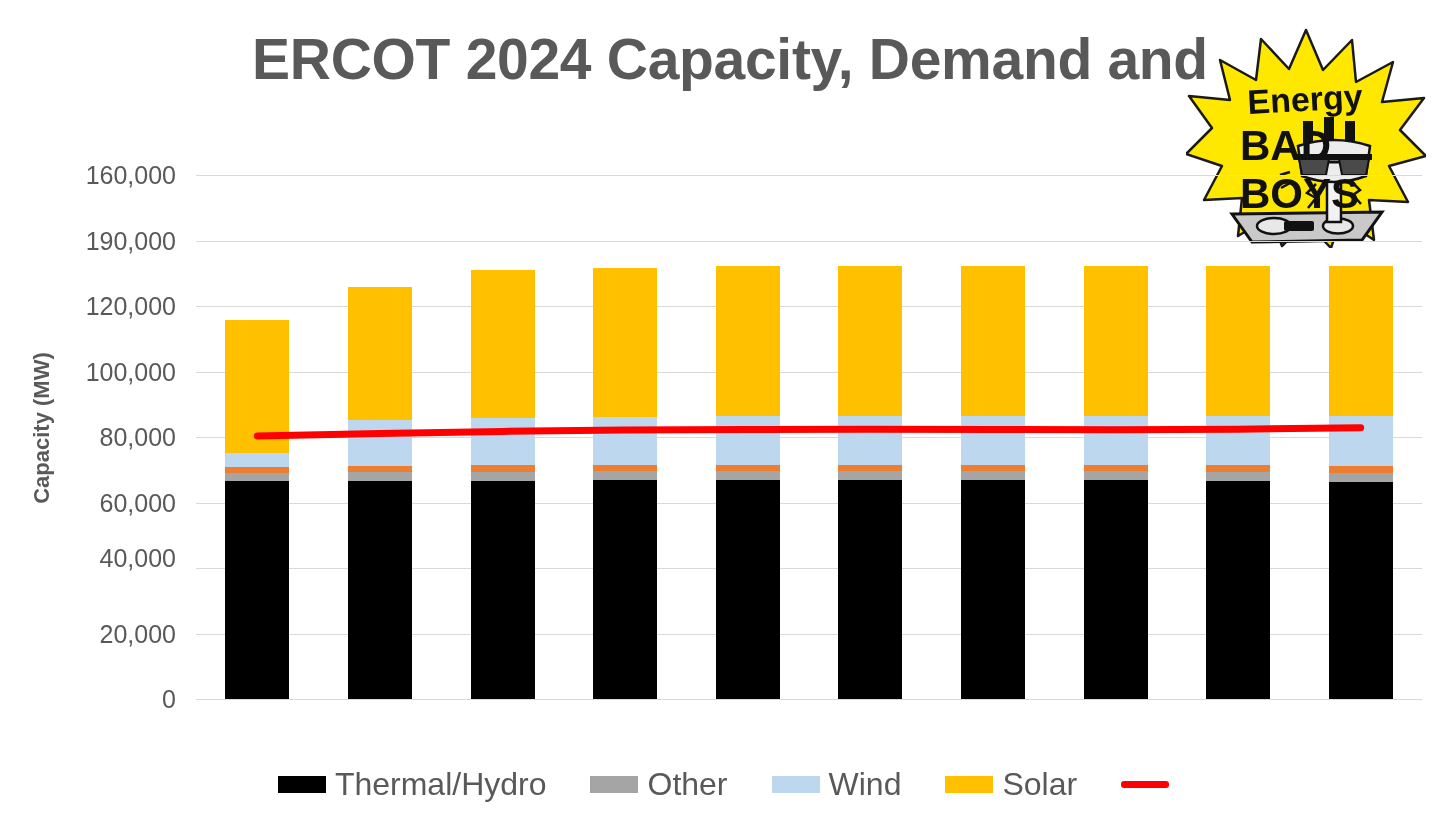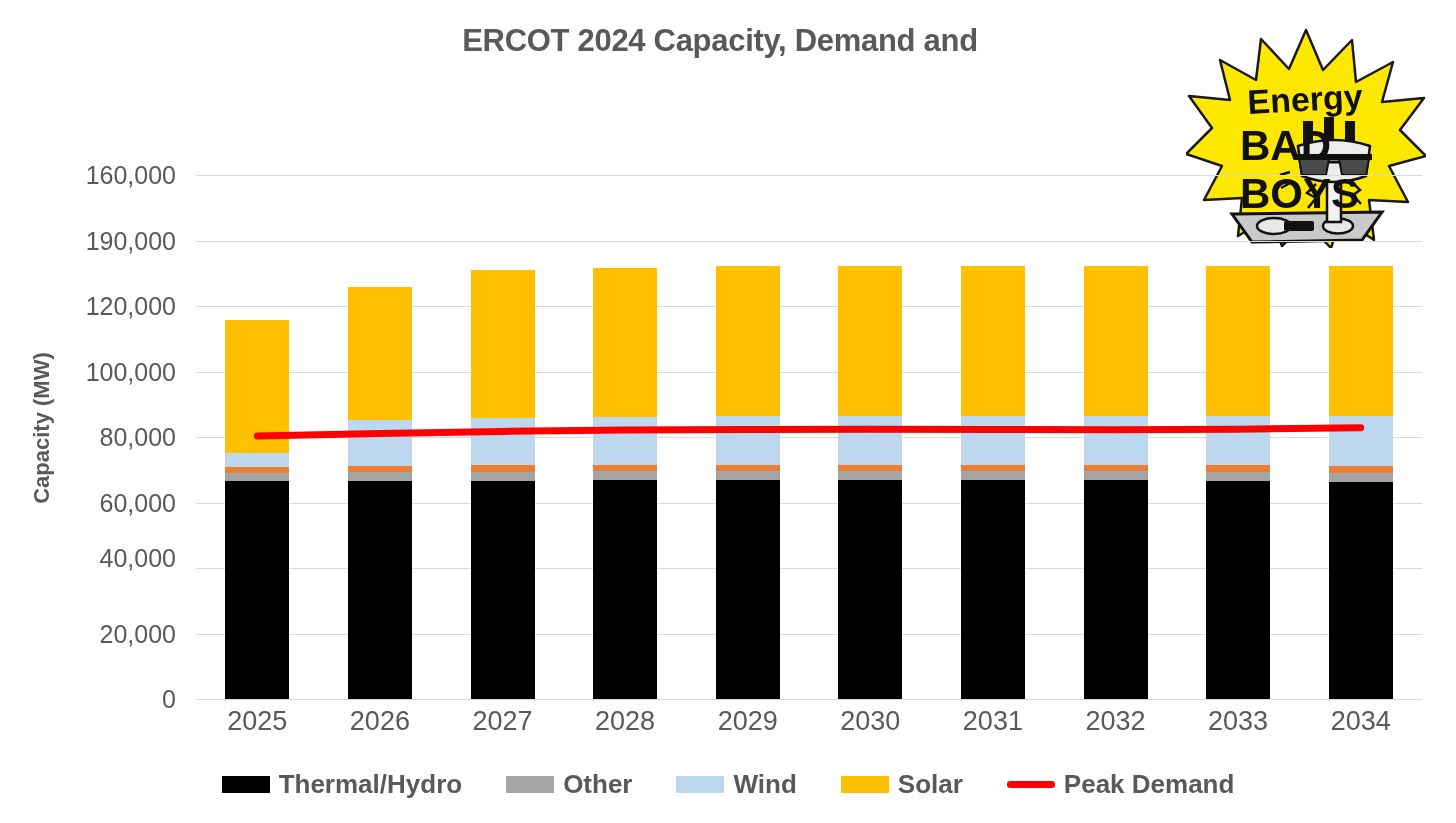--- a/index.html
+++ b/index.html
@@ -8,23 +8,23 @@
     background:#ffffff;
     font-family:"Liberation Sans", sans-serif;
     overflow:hidden;
     position:relative;
   }
   #root{position:absolute;inset:0;}
 
   
   .title{
     position:absolute;
-    left:200px; top:20px; width:1040px;
+    left:210px; top:20px; width:1040px;
     text-align:center;
-    font-size:31px;
+    font-size:57px;
     font-weight:bold;
     line-height:1.38;
     color:#595959;
     letter-spacing:-0.3px;
   }
 
   
   .logo-wrap{
     position:absolute;
     left:1186px; top:26px;
@@ -110,21 +110,21 @@
     display:flex;align-items:center;
     margin:0 22px;
   }
   .swatch{
     width:48px;height:17px;margin-right:9px;flex:none;
   }
   .swatch.line{
     height:7px;border-radius:3px;
   }
   .legend-label{
-    font-size:26px;font-weight:bold;color:#595959;white-space:nowrap;
+    font-size:32px;font-weight:normal;color:#595959;white-space:nowrap;
   }
 </style>
 </head>
 <body>
 
 <div id="root">
 
   <div class="title">
     <div>ERCOT 2024 Capacity, Demand and</div>
   </div>
@@ -265,49 +265,36 @@
           <div class="seg solar" style="background: rgb(255, 192, 0); top: 91.045px; height: 150.322px;"></div>
         </div>
       </div>
     <div class="lineLayer">
       <svg id="lineSvg" viewBox="0 0 1226 524" preserveAspectRatio="none">
         <polyline id="peakLine" fill="none" stroke-width="7" stroke-linecap="round" stroke-linejoin="round" stroke="#FF0000" points="61.3,261.01750000000004 183.89999999999998,258.39750000000004 306.5,256.4325 429.09999999999997,255.12249999999995 551.6999999999999,254.46749999999997 674.3,254.14 796.9,254.46749999999997 919.5,254.79499999999996 1042.1,254.14 1164.7,252.83000000000004"></polyline>
       </svg>
     </div>
   </div>
 
-  <div class="xlabels" id="xlabels">
-      <div class="xlabel" style="left: 61.3px;">2025</div>
-      <div class="xlabel" style="left: 183.9px;">2026</div>
-      <div class="xlabel" style="left: 306.5px;">2027</div>
-      <div class="xlabel" style="left: 429.1px;">2028</div>
-      <div class="xlabel" style="left: 551.7px;">2029</div>
-      <div class="xlabel" style="left: 674.3px;">2030</div>
-      <div class="xlabel" style="left: 796.9px;">2031</div>
-      <div class="xlabel" style="left: 919.5px;">2032</div>
-      <div class="xlabel" style="left: 1042.1px;">2033</div>
-      <div class="xlabel" style="left: 1164.7px;">2034</div>
-    </div>
 
   <div class="legend" id="legend">
       <div class="legend-item">
         <span class="swatch" style="background: rgb(0, 0, 0);"></span>
         <span class="legend-label">Thermal/Hydro</span>
       </div>
       <div class="legend-item">
         <span class="swatch" style="background: rgb(165, 165, 165);"></span>
         <span class="legend-label">Other</span>
       </div>
       <div class="legend-item">
         <span class="swatch" style="background: rgb(189, 215, 238);"></span>
         <span class="legend-label">Wind</span>
       </div>
       <div class="legend-item">
         <span class="swatch" style="background: rgb(255, 192, 0);"></span>
         <span class="legend-label">Solar</span>
       </div>
       <div class="legend-item">
         <span class="swatch line" style="background: rgb(255, 0, 0);"></span>
-        <span class="legend-label">Peak Demand</span>
       </div>
     </div>
 
 </div>
 
 </body></html>

